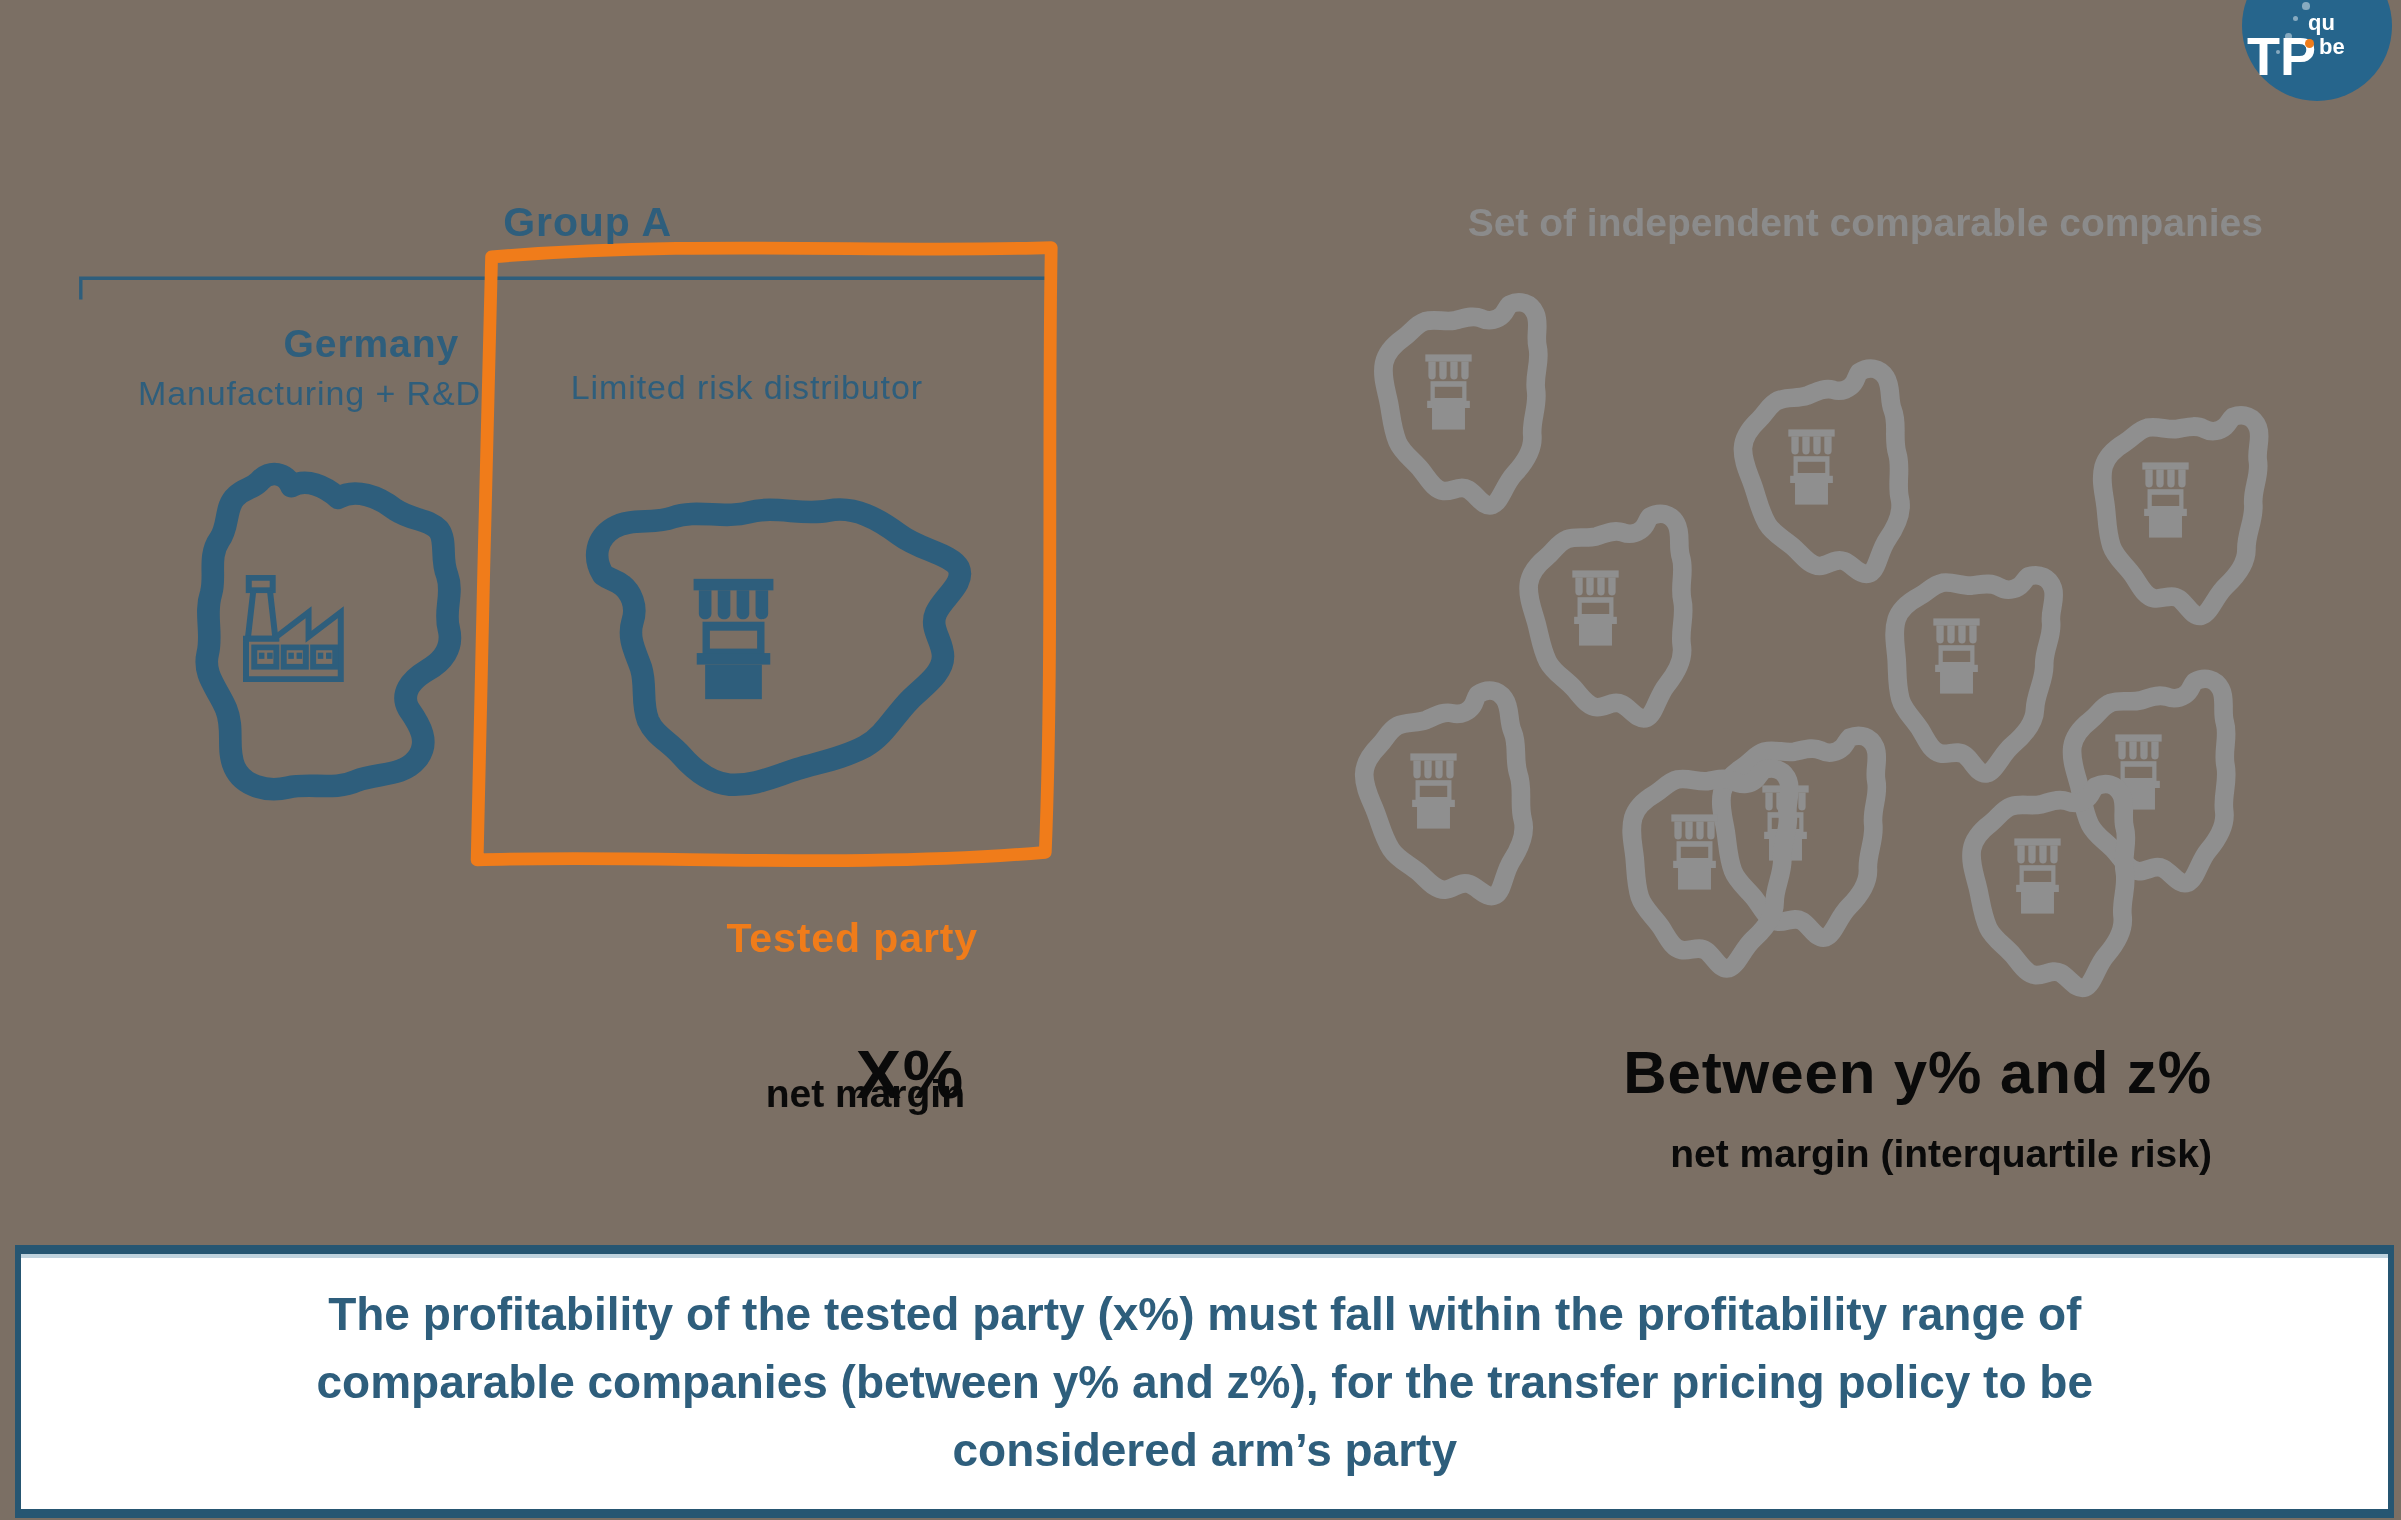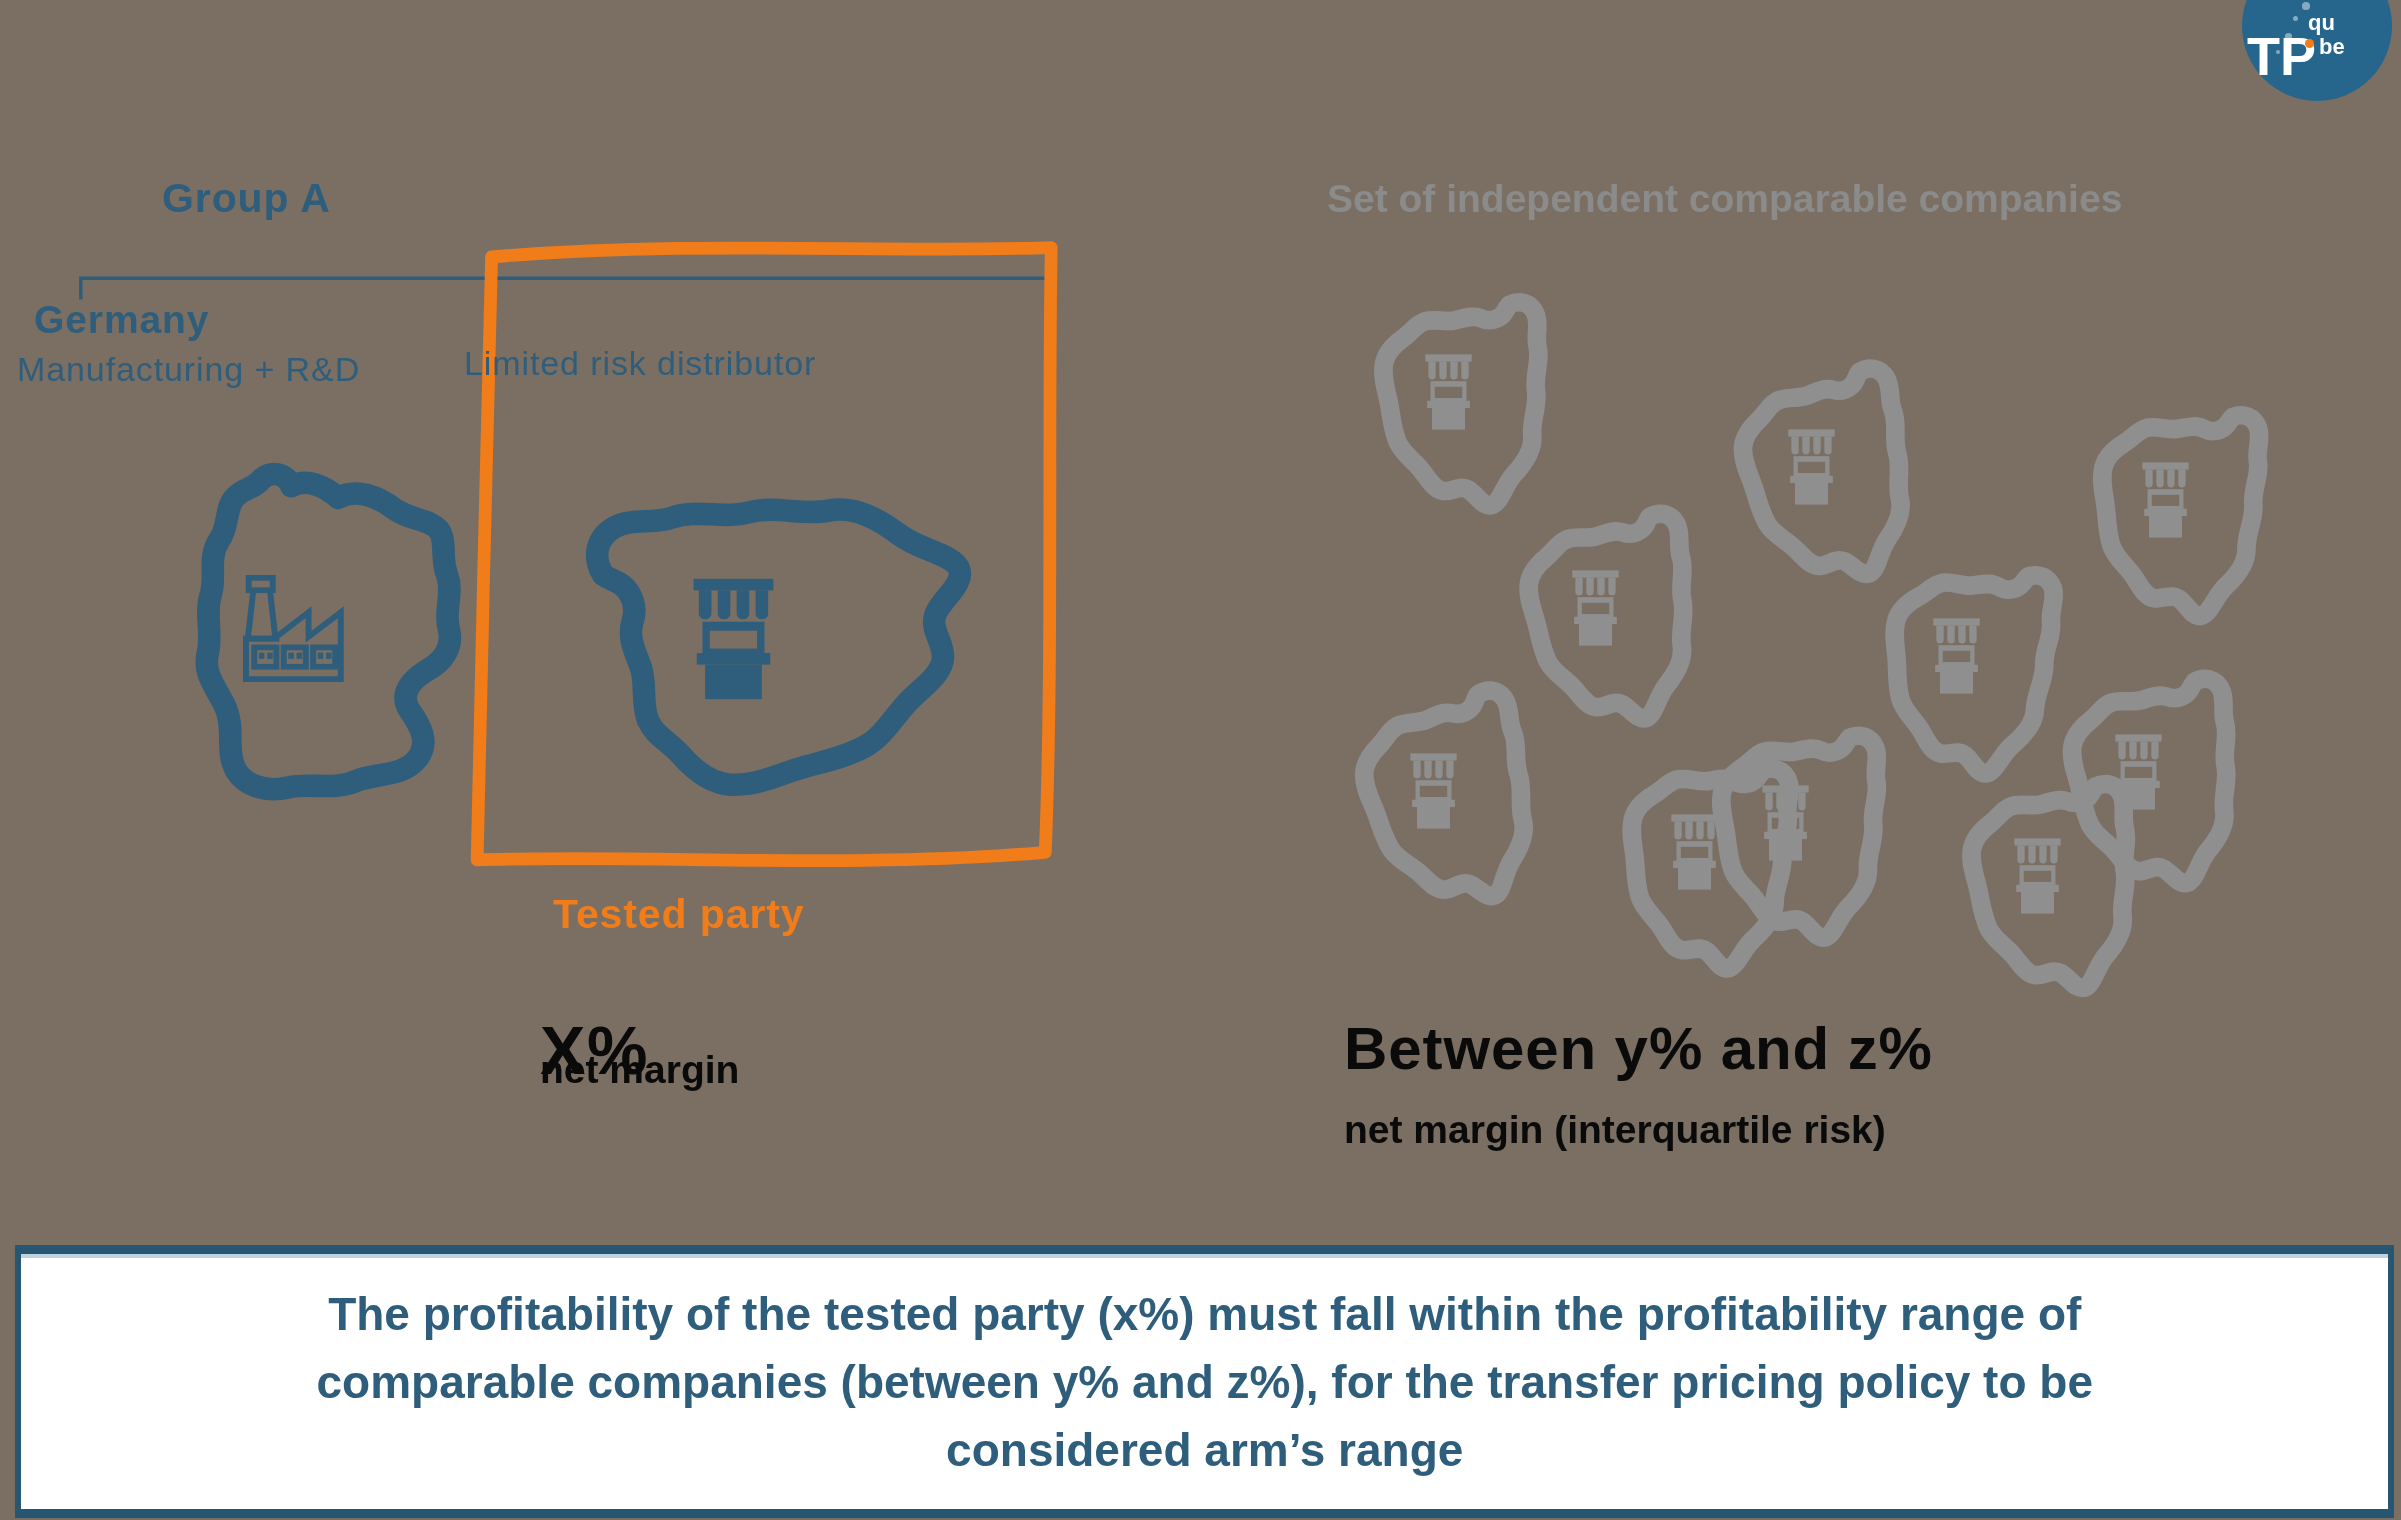--- a/index.html
+++ b/index.html
@@ -2,21 +2,21 @@
 <html style="--background: #7b6f64; --teal: #2e5e7c; --orange: #f07c1a; --gray: #8f8f8f; --heading_gray: #8b8b8b; --black: #0a0a0a; --banner_bg: #ffffff; --banner_border: #265672; --banner_inner_line: #bfd3de; --logo_bg: #26658c;font-size:13.6px"><head>
 <meta charset="utf-8">
 <style>
   html,body{margin:0;padding:0;background:#555;}
   .stage{
     position:relative;width:2401px;height:1520px;overflow:hidden;
     background:var(--background);
     font-family:"Liberation Sans",sans-serif;
   }
   .abs{position:absolute;}
-  .txt{position:absolute;text-align:left;white-space:nowrap;}
+  .txt{position:absolute;text-align:right;white-space:nowrap;margin-top:24px;}
 
   
   .group-heading{color:var(--teal);font-weight:bold;font-size:41px;letter-spacing:0.9px;}
   .comp-heading{color:var(--heading_gray);font-weight:bold;font-size:39px;letter-spacing:0px;}
   .country-name{color:var(--teal);font-weight:bold;font-size:39px;letter-spacing:0.9px;}
   .country-role{color:var(--teal);font-weight:400;font-size:34px;letter-spacing:0.9px;}
   .tested-party{color:var(--orange);font-weight:bold;font-size:41px;letter-spacing:0.9px;}
   .value-big{color:var(--black);font-weight:bold;font-size:68px;letter-spacing:1.7px;}
   .value-big-r{color:var(--black);font-weight:bold;font-size:60px;letter-spacing:0.9px;}
   .value-label{color:var(--black);font-weight:bold;font-size:39px;}
@@ -207,21 +207,21 @@
       </div>
     </div>
 
   <div class="txt value-big-r" style="left:1344px;top:1014px;width:868px">Between y% and z%</div>
   <div class="txt value-label" style="left:1344px;top:1108px;width:868px">net margin (interquartile risk)</div>
 
   <div class="banner">
     <div class="banner-inner-line"></div>
     <div class="banner-line">The profitability of the tested party (x%) must fall within the profitability range of</div>
     <div class="banner-line">comparable companies (between y% and z%), for the transfer pricing policy to be</div>
-    <div class="banner-line">considered arm’s range</div>
+    <div class="banner-line">considered arm’s party</div>
   </div>
 
   <div class="logo">
     <span class="sp" style="left:51px;top:65px;width:5.1px;height:5.1px"></span>
     <span class="sp" style="left:43px;top:82px;width:6.8px;height:6.8px"></span>
     <span class="sp" style="left:34px;top:99px;width:4.3px;height:4.3px"></span>
     <span class="sp" style="left:60px;top:51px;width:7.7px;height:7.7px"></span>
     <span class="tp">TP</span>
     <span class="qu">qu</span>
     <span class="dot"></span>

